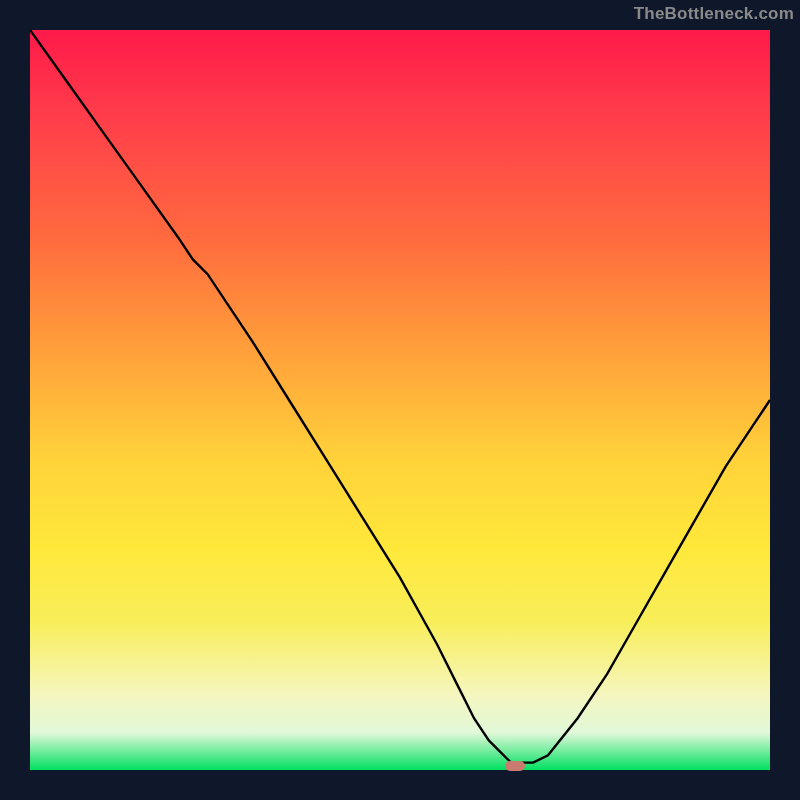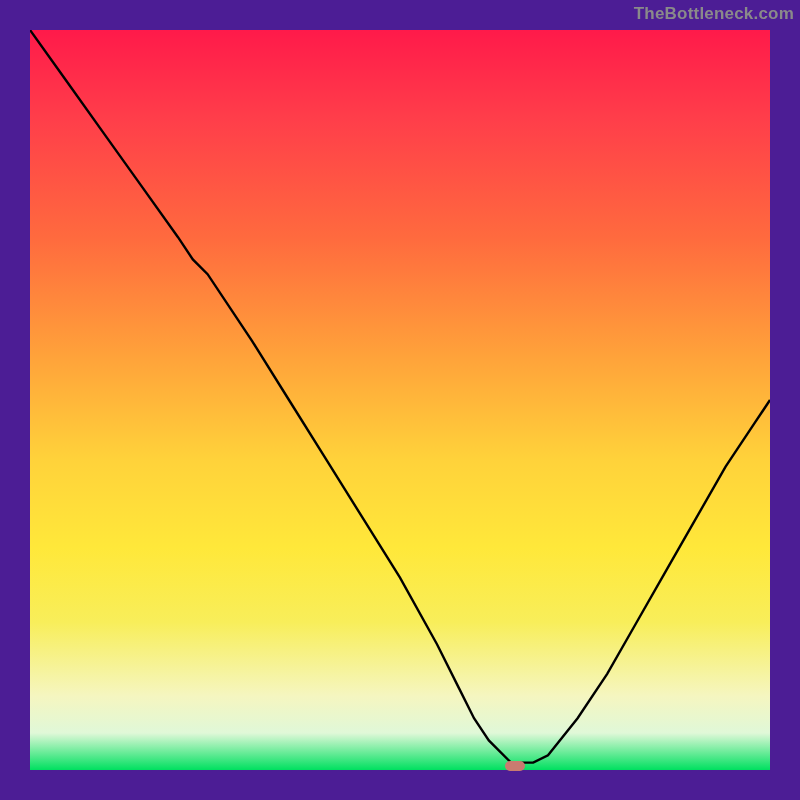--- a/index.html
+++ b/index.html
@@ -1,17 +1,17 @@
 <!DOCTYPE html>
 <html><head>
 <meta charset="utf-8">
 <style>
 * { margin: 0; padding: 0; box-sizing: border-box; }
 html, body { width: 800px; height: 800px; overflow: hidden; background: #000; }
-.plot-wrap { position: relative; width: 800px; height: 800px; background: #4c1d95; }
+.plot-wrap { position: relative; width: 800px; height: 800px; background: #0f172a; }
 .plot-area {
   position: absolute;
   left: 30px; top: 30px;
   width: 740px; height: 740px;
   background: linear-gradient(to bottom,
     #ff1a4a 0%,
     #ff3e4a 12%,
     #ff6a3e 28%,
     #ffa23a 44%,
     #ffd23a 58%,

